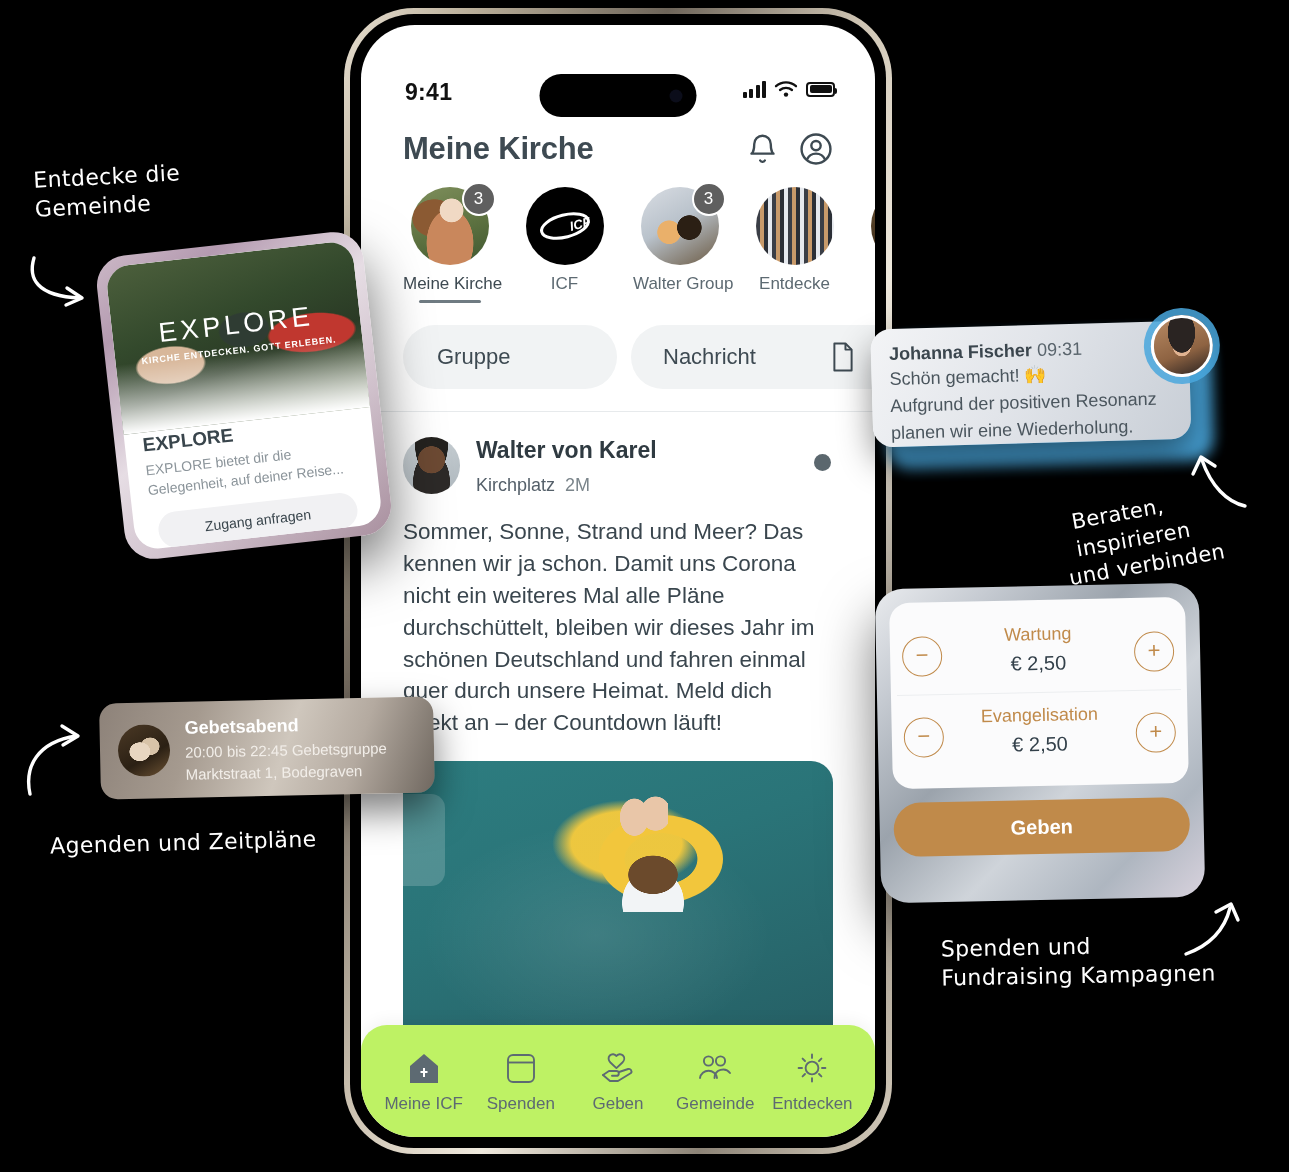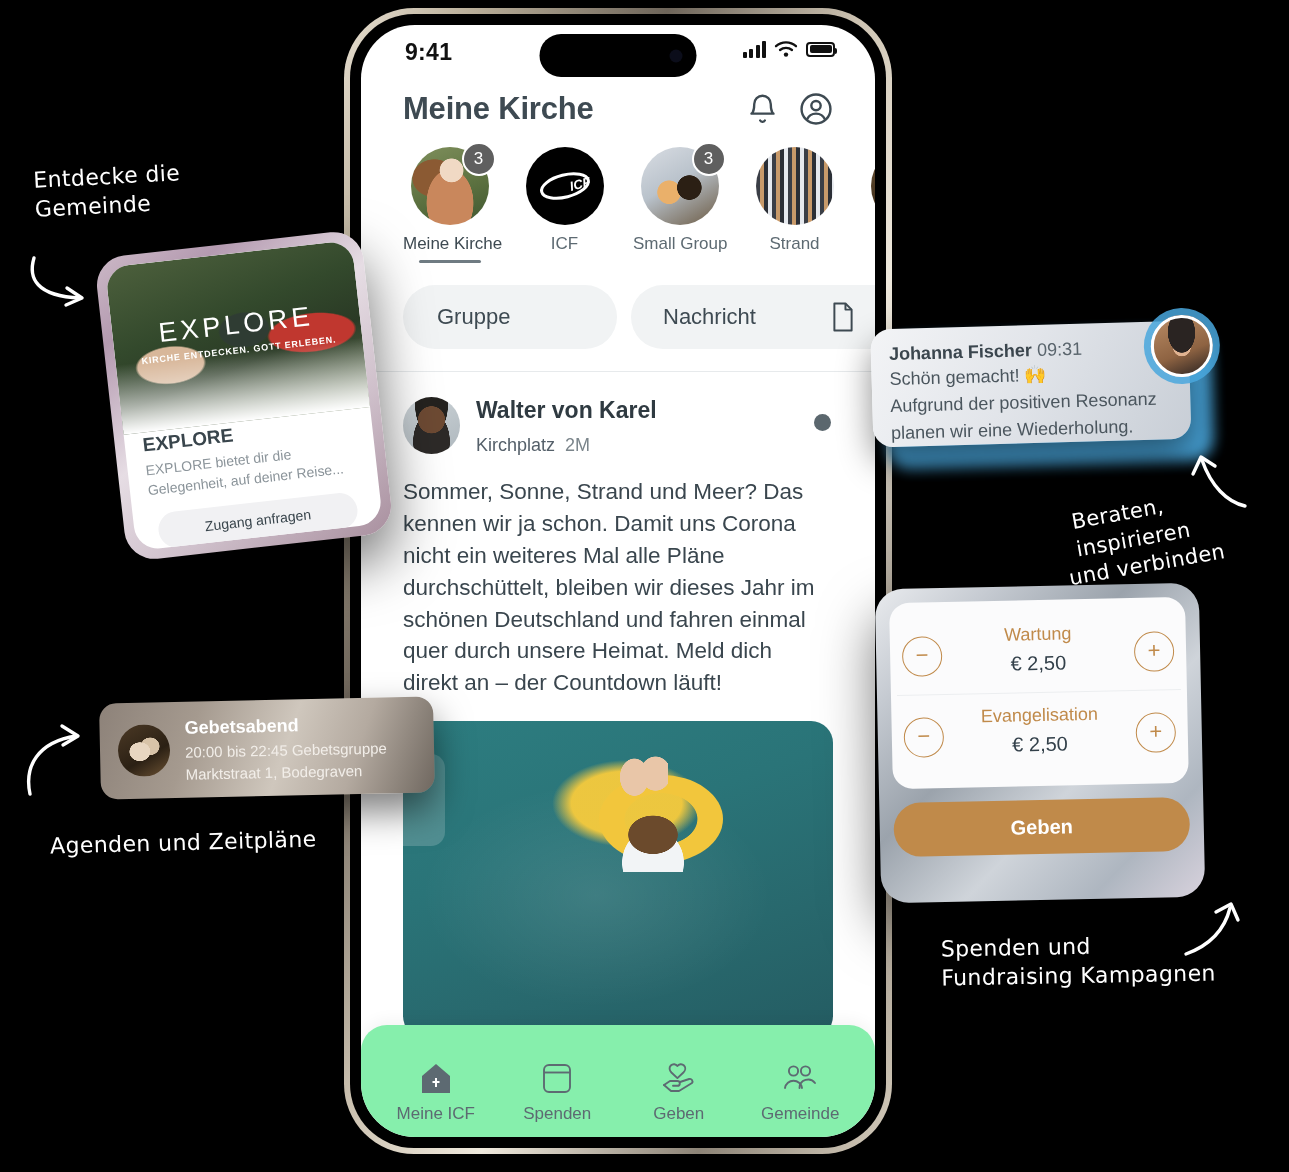--- a/index.html
+++ b/index.html
@@ -22,21 +22,21 @@
   #phone-inner {
     width: 100%; height: 100%;
     border-radius: 64px; background: #000; padding: 11px;
   }
   #screen {
     position: relative; width: 100%; height: 100%;
     border-radius: 54px; background: #fff; overflow: hidden;
   }
 
   
-  .statusbar { position: relative; height: 56px; }
+  .statusbar { position: relative; height: 56px; margin-top: 40px; }
   .sb-time { position: absolute; left: 44px; top: 14px; font-size: 23px; font-weight: 700; color: #111; letter-spacing: .3px;}
   .dynamic-island {
     position: absolute; left: 50%; transform: translateX(-50%); top: 9px;
     width: 157px; height: 43px; border-radius: 22px; background: #000;
   }
   .di-cam { position: absolute; right: 14px; top: 50%; transform: translateY(-50%); width: 13px; height: 13px; border-radius: 50%; background: #0b0d1a; }
   .sb-right { position: absolute; right: 40px; top: 15px; display: flex; align-items: center; gap: 8px; }
   .bars { display: flex; align-items: flex-end; gap: 2.5px; height: 17px; }
   .bars i { display:block; width: 4px; background: #111; border-radius: 1px; }
   .bars i:nth-child(1){height:6px}.bars i:nth-child(2){height:9px}
@@ -139,23 +139,23 @@
   .rx span { width: 24px; height: 24px; border-radius: 50%; border: 2px solid #fff; margin-left: -7px;
     display: flex; align-items:center; justify-content:center; font-size: 13px; color:#fff; }
   .rx span:first-child { margin-left: 0; }
   .rx .r1 { background: #f0242c; }
   .rx .r2 { background: #f0772a; }
   .rx .r3 { background: #2bc44f; }
   .rx-text { font-size: 20px; color: #77828a; }
 
   
   .bottomnav {
-    position: absolute; left: 0; right: 0; bottom: 0; height: 112px; background: #86efac;
+    position: absolute; left: 0; right: 0; bottom: 0; height: 112px; background: #bef264;
     border-top-left-radius: 26px; border-top-right-radius: 26px;
-    display: flex; align-items: flex-start; justify-content: space-around; padding: 34px 14px 0 14px;
+    display: flex; align-items: flex-start; justify-content: space-around; padding: 24px 14px 0 14px;
     box-shadow: 0 -4px 16px rgba(0,0,0,.05);
   }
   .nav-item { text-align: center; width: 110px; }
   .nav-lbl { font-size: 17px; color: #5d6a72; margin-top: 7px; }
   .nav-item svg { display: block; margin: 0 auto; }
 
   
   .float { position: absolute; }
 
   
@@ -315,28 +315,28 @@
             </div>
           </div>
           <div class="story-lbl">ICF</div>
         </div>
 
         <div class="story">
           <div class="story-av">
             <div class="img ph-small"></div>
             <div class="badge">3</div>
           </div>
-          <div class="story-lbl">Small Group</div>
+          <div class="story-lbl">Walter Group</div>
         </div>
 
         <div class="story">
           <div class="story-av">
             <div class="img ph-worship"></div>
           </div>
-          <div class="story-lbl">Strand</div>
+          <div class="story-lbl">Entdecke</div>
         </div>
 
         <div class="story">
           <div class="story-av">
             <div class="img ph-podcast"></div>
           </div>
           <div class="story-lbl">Podc</div>
         </div>
       </div>
 
@@ -420,20 +420,29 @@
         </div>
         <div class="nav-item">
           <svg width="42" height="38" viewBox="0 0 42 38" fill="none" stroke="#5d6a72" stroke-width="1.9">
             <circle cx="14.5" cy="12" r="4.6"></circle>
                 <circle cx="26.5" cy="12" r="4.6"></circle>
             <path d="M6 29a8.6 8.6 0 0 1 17 0" stroke-linecap="round"></path>
             <path d="M20.5 29a8.6 8.6 0 0 1 15.5-5" stroke-linecap="round"></path>
           </svg>
           <div class="nav-lbl">Gemeinde</div>
         </div>
+        <div class="nav-item">
+          <svg width="40" height="38" viewBox="0 0 40 38" fill="none" stroke="#5d6a72" stroke-width="1.9">
+            <circle cx="20" cy="19" r="6.4"></circle>
+            <g stroke-linecap="round">
+              <path d="M20 5.5v3.4M20 29.1v3.4M6.6 19h3.4M30 19h3.4M10.6 9.6l2.4 2.4M27 25l2.4 2.4M29.4 9.6L27 12M13 25l-2.4 2.4"></path>
+            </g>
+          </svg>
+          <div class="nav-lbl">Entdecken</div>
+        </div>
       </div>
 
     </div>
    </div>
   </div>
 
   <div class="float" id="explore">
     <div class="inner">
       <div class="hero">
         <div class="hero-t">EXPLORE</div>

